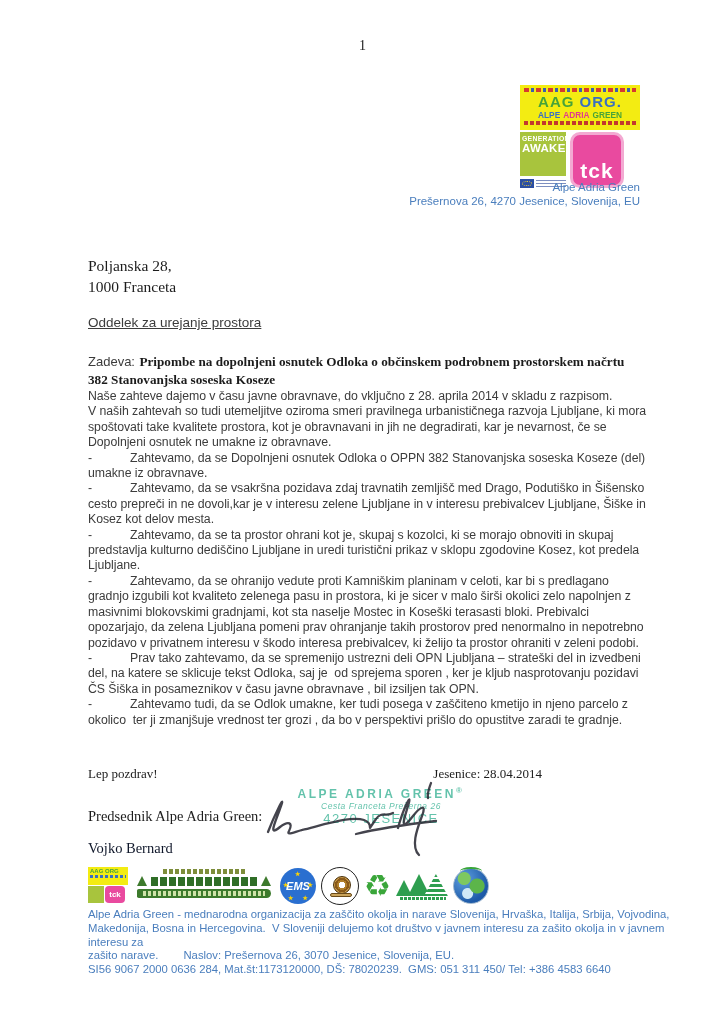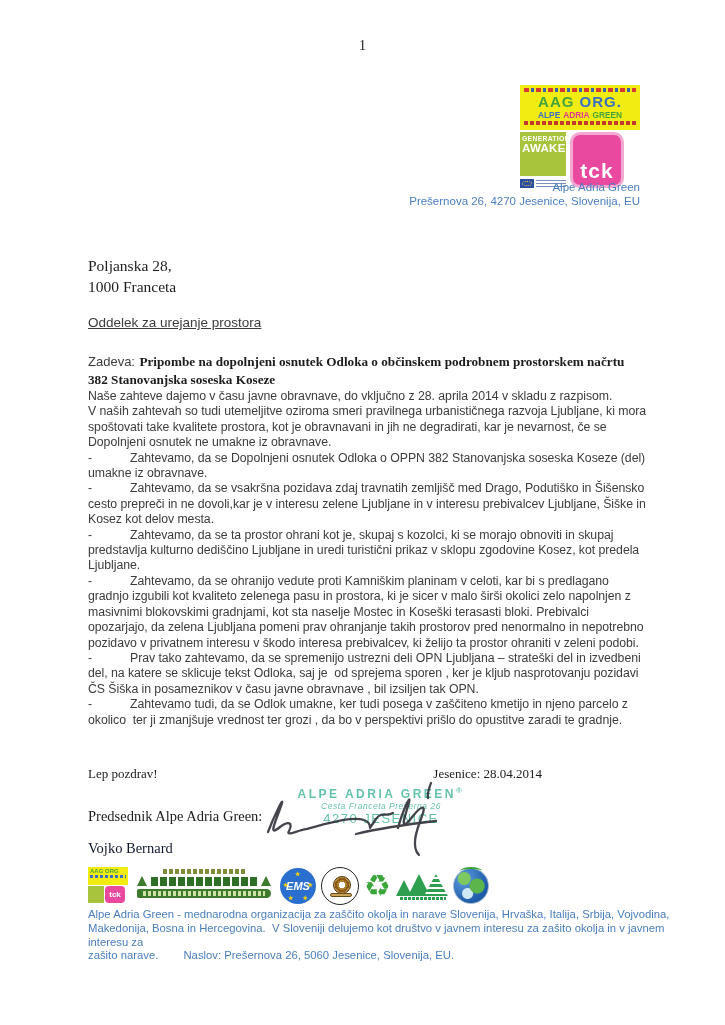--- a/index.html
+++ b/index.html
@@ -272,16 +272,17 @@
         <div class="mt mt2"></div>
         <div class="mt3"></div>
       <div class="base"></div>
     </div>
     <div class="fl-globe"></div>
   </div>
 
   <div class="footer-text">
     <div>Alpe Adria Green - mednarodna organizacija za zaščito okolja in narave Slovenija, Hrvaška, Italija, Srbija, Vojvodina,</div>
     <div>Makedonija, Bosna in Hercegovina.  V Sloveniji delujemo kot društvo v javnem interesu za zašito okolja in v javnem interesu za</div>
-    <div>zašito narave.        Naslov: Prešernova 26, 5060 Jesenice, Slovenija, EU.</div>
+    <div>zašito narave.        Naslov: Prešernova 26, 3070 Jesenice, Slovenija, EU.</div>
+    <div>SI56 9067 2000 0636 284, Mat.št:1173120000, DŠ: 78020239.  GMS: 051 311 450/ Tel: +386 4583 6640</div>
   </div>
 
 </div>
 
 </body></html>

